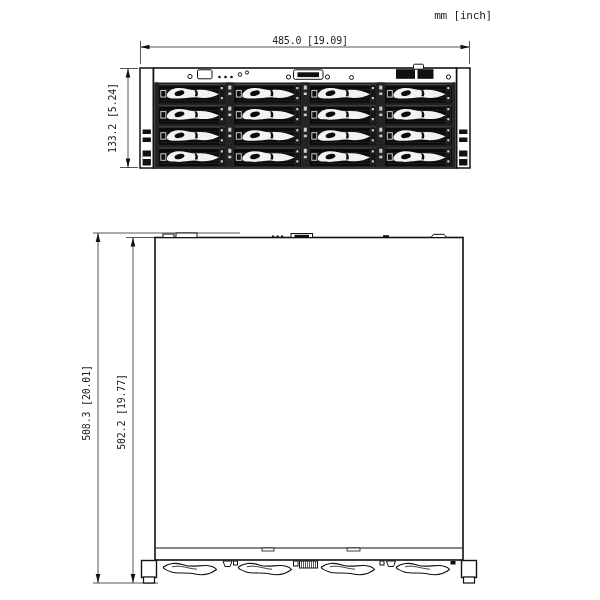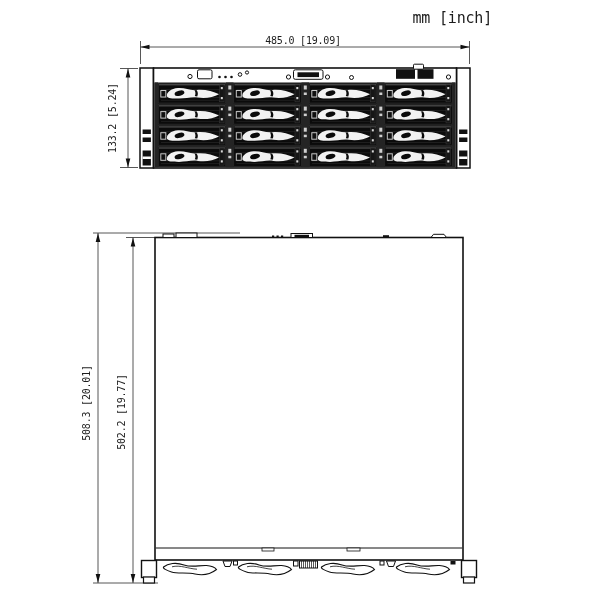--- a/index.html
+++ b/index.html
@@ -6,32 +6,32 @@
   .canvas{
     position:relative;width:600px;height:600px;background:#ffffff;overflow:hidden;
     font-family:"DejaVu Sans Mono","Liberation Mono",monospace;color:#1c1c1c;
   }
   .dim{
     position:absolute;font-size:10px;letter-spacing:-0.2px;white-space:nowrap;
     transform:translate(-50%,-50%);color:#1c1c1c;
   }
   .dim-v{transform:translate(-50%,-50%) rotate(-90deg);}
   .units{
-    position:absolute;top:9px;right:108px;font-size:15px;letter-spacing:-0.2px;color:#1c1c1c;
+    position:absolute;top:9px;right:108px;font-size:11px;letter-spacing:-0.2px;color:#1c1c1c;
   }
   svg{position:absolute;left:0;top:0;}
 </style>
 </head>
 <body>
 
 <div class="canvas">
 
   <div class="units">mm [inch]</div>
 
-  <div class="dim" style="left:303px;top:40px;">485.0 [19.09]</div>
+  <div class="dim" style="left:310px;top:40px;">485.0 [19.09]</div>
   <div class="dim dim-v" style="left:112px;top:118px;">133.2 [5.24]</div>
   <div class="dim dim-v" style="left:86px;top:403px;">508.3 [20.01]</div>
   <div class="dim dim-v" style="left:121px;top:412px;">502.2 [19.77]</div>
 
   <svg width="600" height="600" viewBox="0 0 600 600">
     <defs>
 
       <g id="tray-shape">
         <rect x="0.3" y="0.3" width="67.4" height="19.7" fill="#0b0b0b" stroke="#303030" stroke-width="0.6"></rect>
         <rect x="1" y="1" width="66" height="1.4" fill="#464646"></rect>

